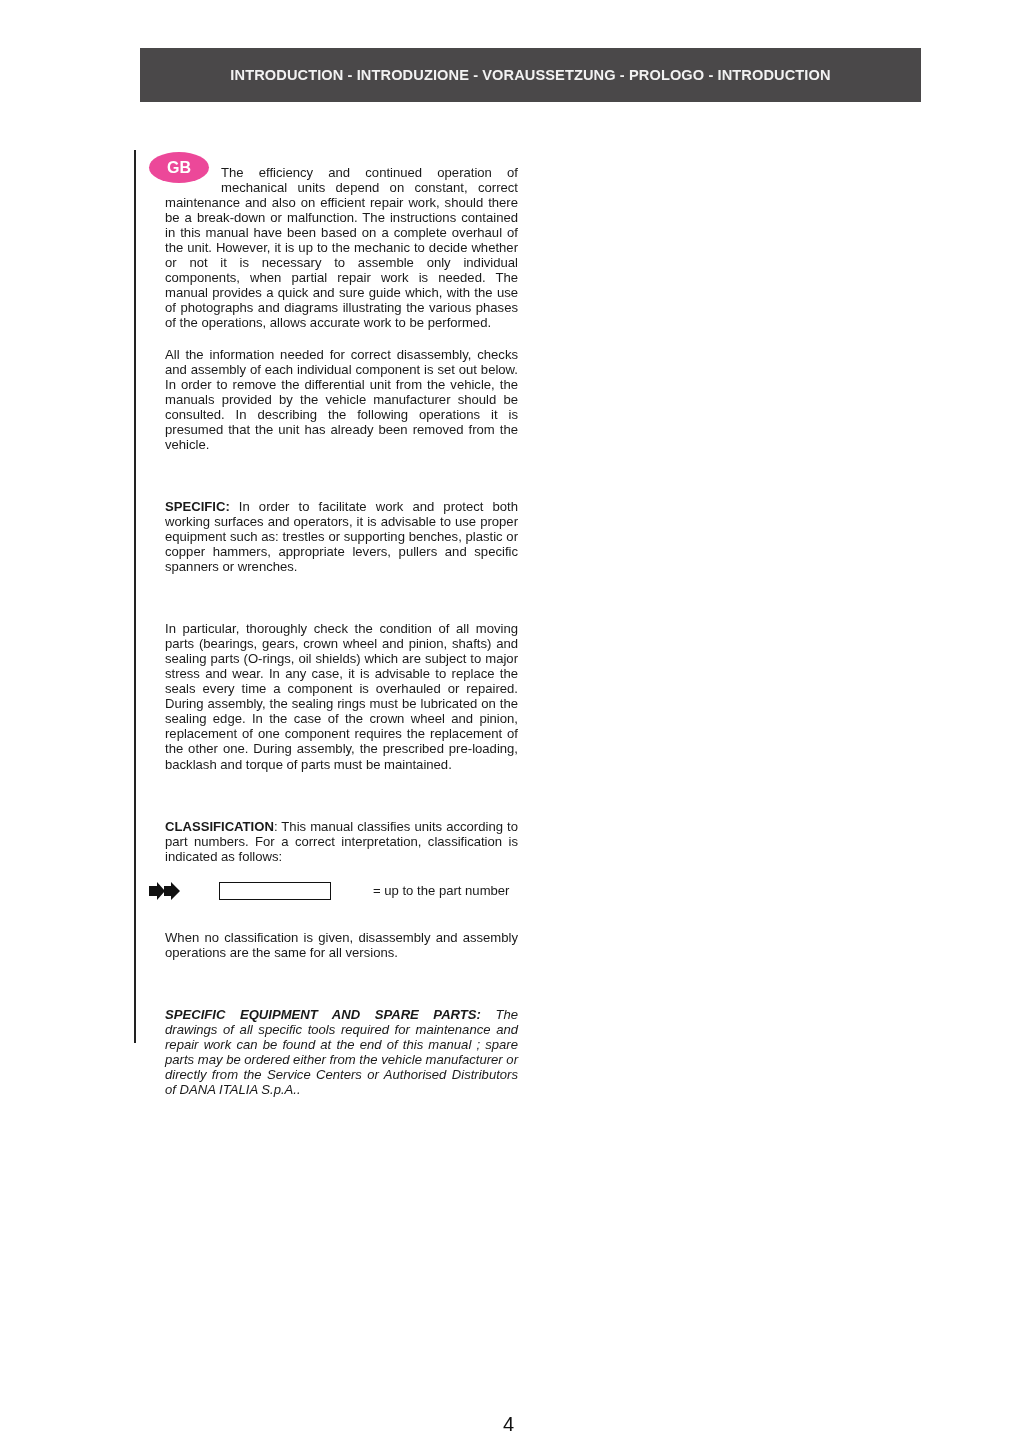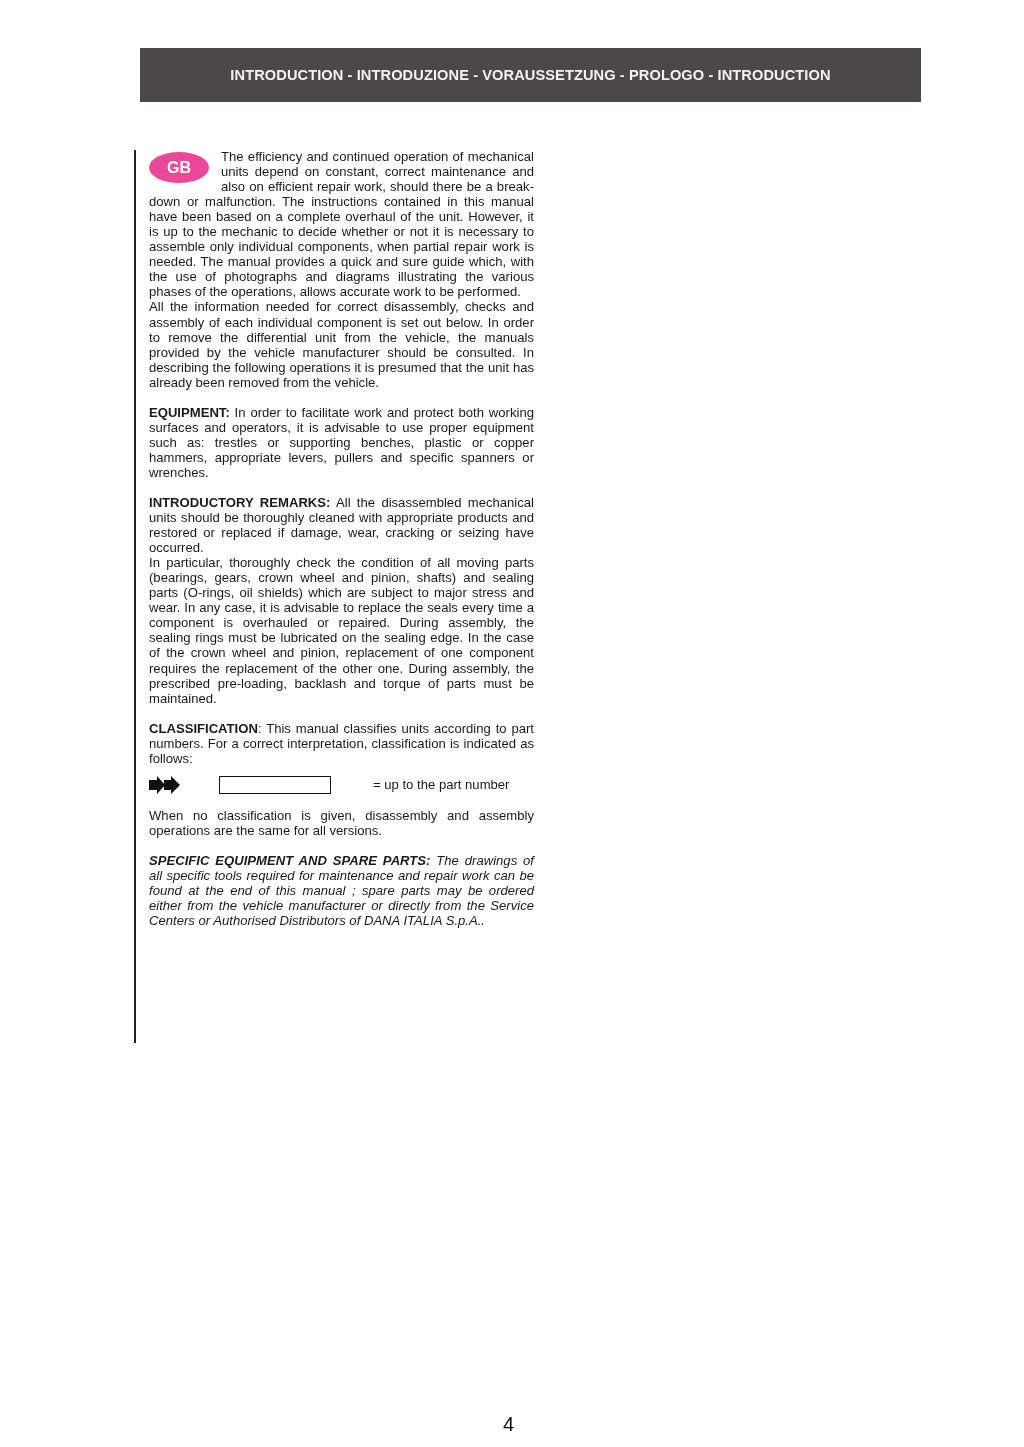--- a/index.html
+++ b/index.html
@@ -4,21 +4,21 @@
 <style>
   html, body { margin: 0; padding: 0; background: #ffffff; }
   body { width: 1024px; height: 1447px; position: relative; overflow: hidden;
          font-family: "Liberation Sans", sans-serif; color: #1a1a1a; }
   .header-bar { position: absolute; left: 140px; top: 48px; width: 781px; height: 54px;
                 background: #4a4849; display: flex; align-items: center; justify-content: center; }
   .header-title { color: #f2f2f2; font-weight: bold; font-size: 14.6px; letter-spacing: 0.1px; }
   .side-rule { position: absolute; left: 134px; top: 150px; width: 2px; height: 893px; background: #222; }
   .column { position: absolute; left: 149px; top: 149px; width: 385px; font-size: 13.1px;
             line-height: 15.05px; text-align: justify; }
-  .column p { margin: 0; }
+  .column p { margin: 16px; }
   .gap { height: 15px; }
   .gb-badge { float: left; width: 60px; height: 31px; border-radius: 50%; background: #ec4899;
               color: #fff; font-weight: bold; font-size: 16px; line-height: 31px; text-align: center;
               margin: 3px 12px 6px 0; }
   b { font-weight: bold; }
   .class-row { display: flex; align-items: center; height: 22px; margin: 4px 0 6px 0; }
   .arrows { display: inline-flex; align-items: center; }
   .pn-box { display: inline-block; width: 112px; height: 18px; border: 1.5px solid #111; box-sizing: border-box; }
   .eq { margin: 0 6px 0 4px; }
   .page-number { position: absolute; left: 503px; top: 1413px; font-size: 20px; color: #111; }
@@ -31,24 +31,23 @@
 </div>
 
 <div class="side-rule"></div>
 
 <div class="column">
   <div class="gb-badge">GB</div>
   <p>The efficiency and continued operation of mechanical units depend on constant, correct maintenance and also on efficient repair work, should there be a break-down or malfunction. The instructions contained in this manual have been based on a complete overhaul of the unit. However, it is up to the mechanic to decide whether or not it is necessary to assemble only individual components, when partial repair work is needed. The manual provides a quick and sure guide which, with the use of photographs and diagrams illustrating the various phases of the operations, allows accurate work to be performed.</p>
   <p>All the information needed for correct disassembly, checks and assembly of each individual component is set out below. In order to remove the differential unit from the vehicle, the manuals provided by the vehicle manufacturer should be consulted. In describing the following operations it is presumed that the unit has already been removed from the vehicle.</p>
   <div class="gap"></div>
 
-  <p><b>EQUIPMENT:</b><span> In order to facilitate work and protect both working surfaces and operators, it is advisable to use proper equipment such as: trestles or supporting benches, plastic or copper hammers, appropriate levers, pullers and specific spanners or wrenches.</span></p>
+  <p><b>SPECIFIC:</b><span> In order to facilitate work and protect both working surfaces and operators, it is advisable to use proper equipment such as: trestles or supporting benches, plastic or copper hammers, appropriate levers, pullers and specific spanners or wrenches.</span></p>
   <div class="gap"></div>
 
-  <p><b>INTRODUCTORY REMARKS:</b><span> All the disassembled mechanical units should be thoroughly cleaned  with appropriate products and restored or replaced if damage, wear, cracking or seizing have occurred.</span></p>
   <p>In particular, thoroughly check the condition of all moving parts (bearings, gears, crown wheel and pinion, shafts) and sealing parts (O-rings, oil shields) which are subject to major stress and wear. In any case, it is advisable to replace the seals every time a component is overhauled or repaired. During assembly, the sealing rings must be lubricated on the sealing edge. In the case of the crown wheel and pinion, replacement of one component requires the replacement of the other one. During assembly, the prescribed pre-loading, backlash and torque of parts must be maintained.</p>
   <div class="gap"></div>
 
   <p><b>CLASSIFICATION</b><span>: This manual classifies units according to part numbers. For a correct interpretation, classification is indicated as follows:</span></p>
 
   <div class="class-row" style="margin-top:8px;gap:38px;">
     <span class="arrows">
       <svg width="32" height="20" viewBox="0 0 32 20">
           <polygon points="0,5 8,5 8,1 16,10 8,19 8,15 0,15" fill="#111"></polygon>
           <polygon points="15,5 22,5 22,1 31,10 22,19 22,15 15,15" fill="#111"></polygon>

